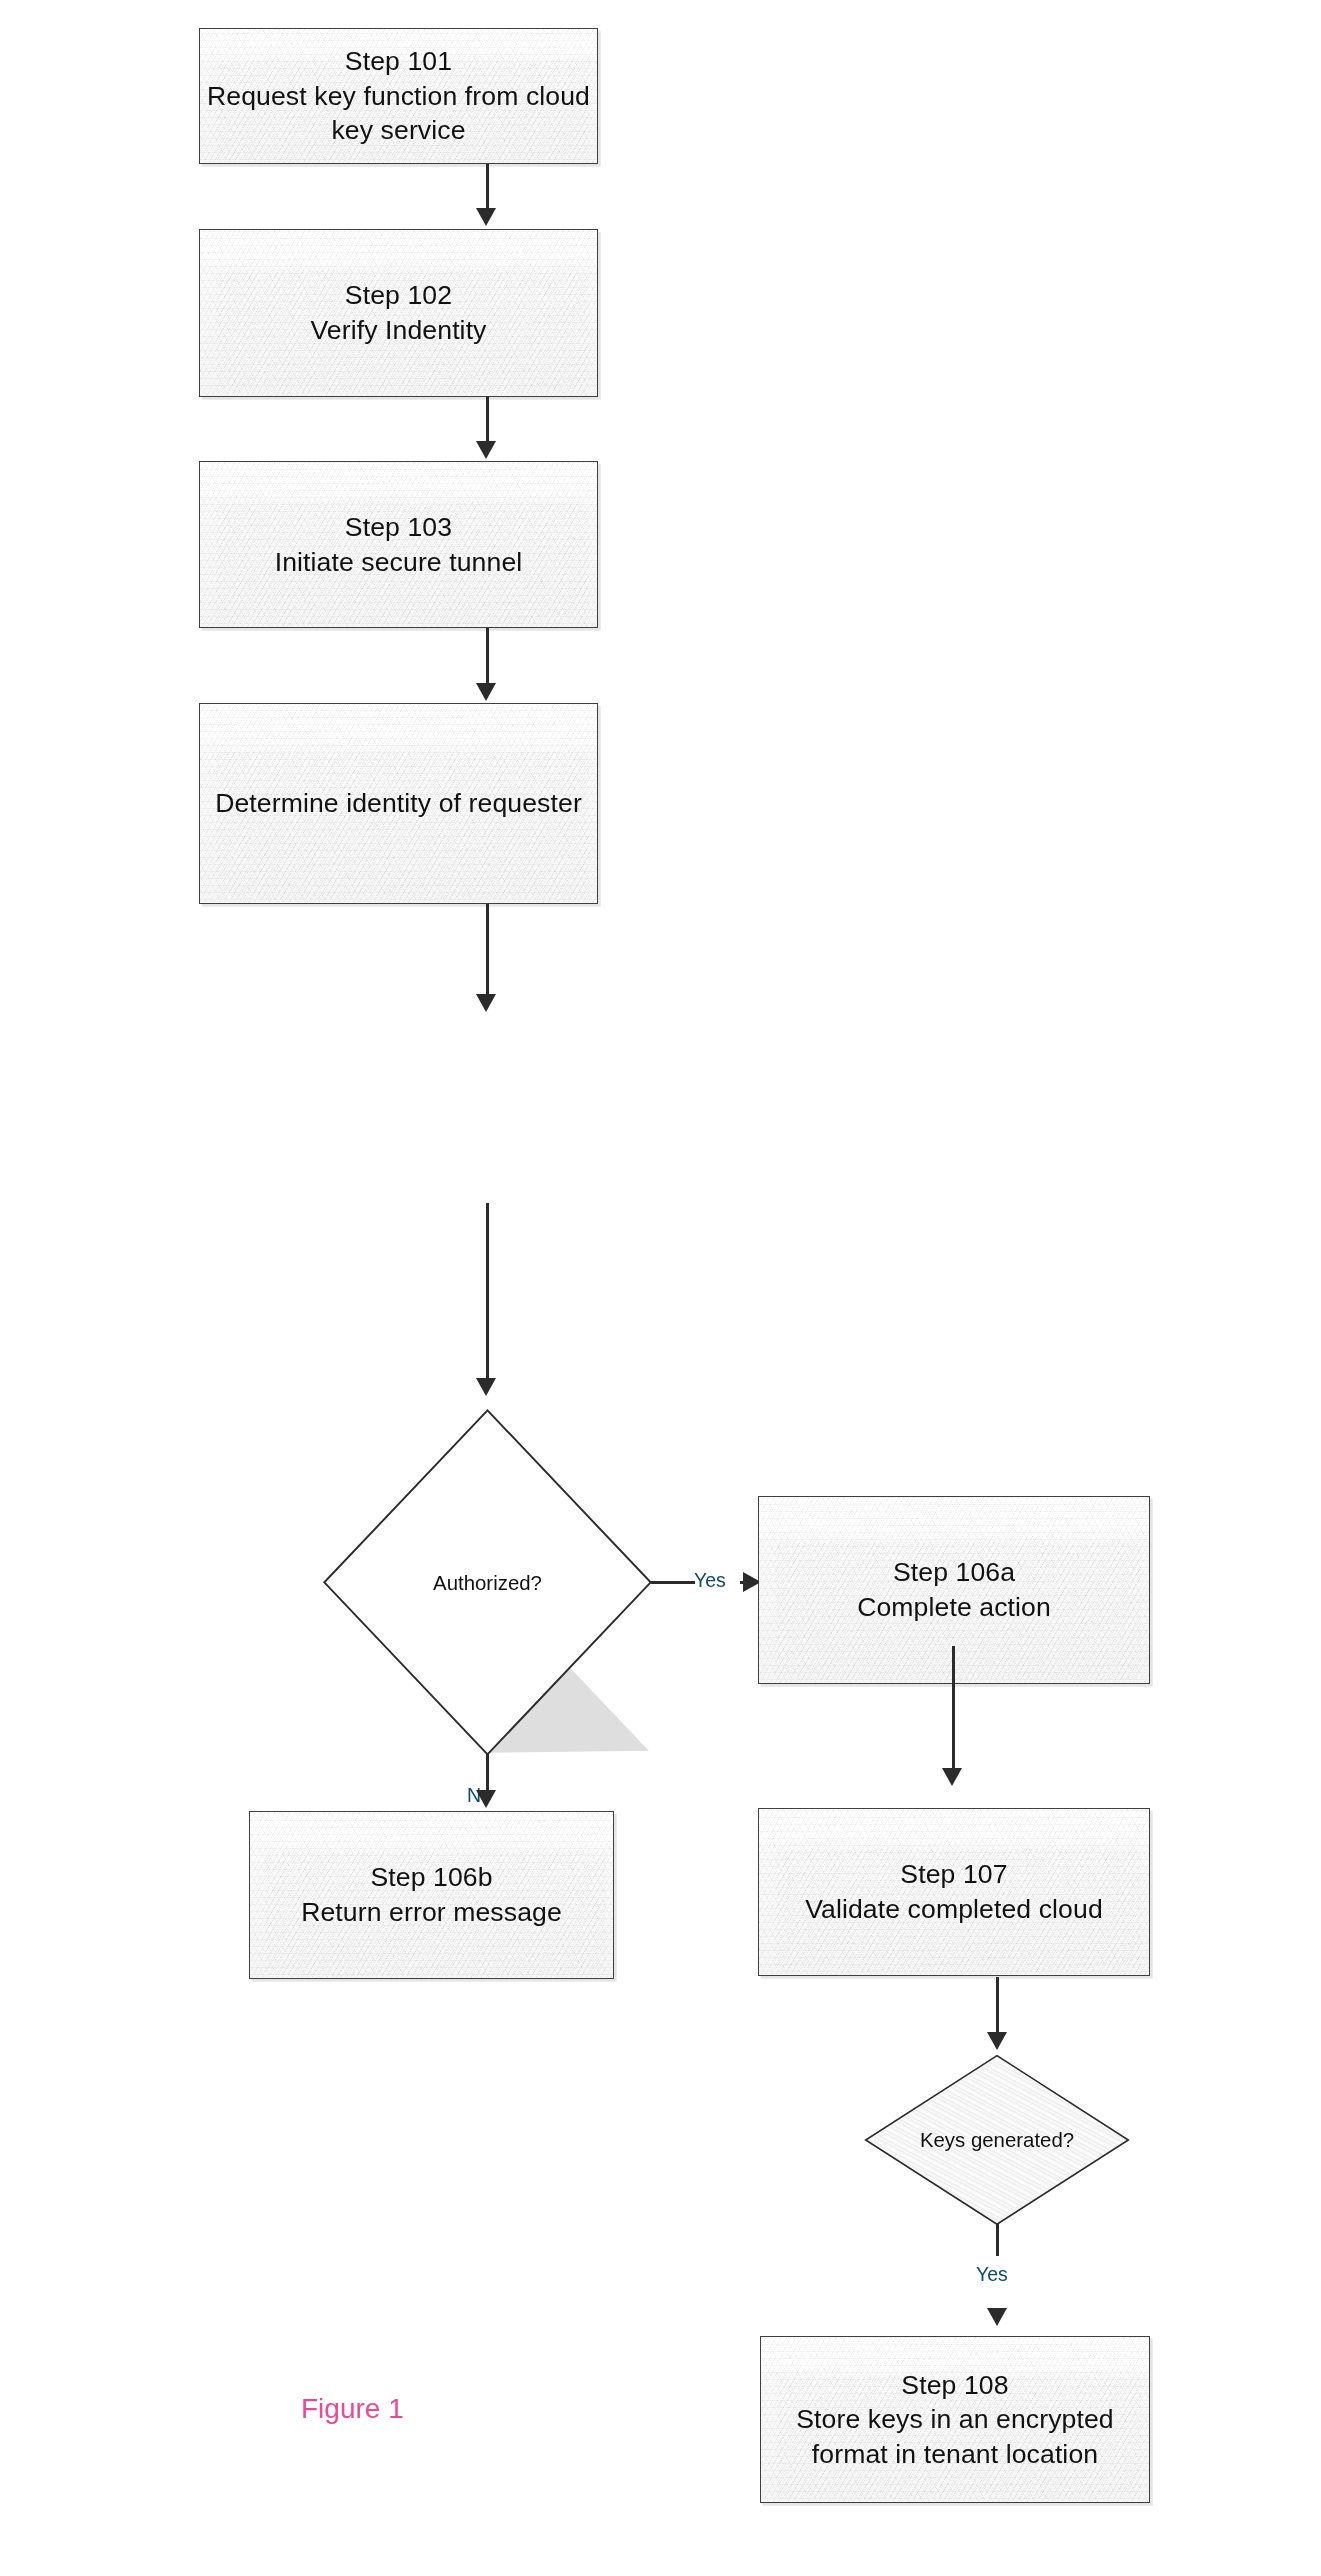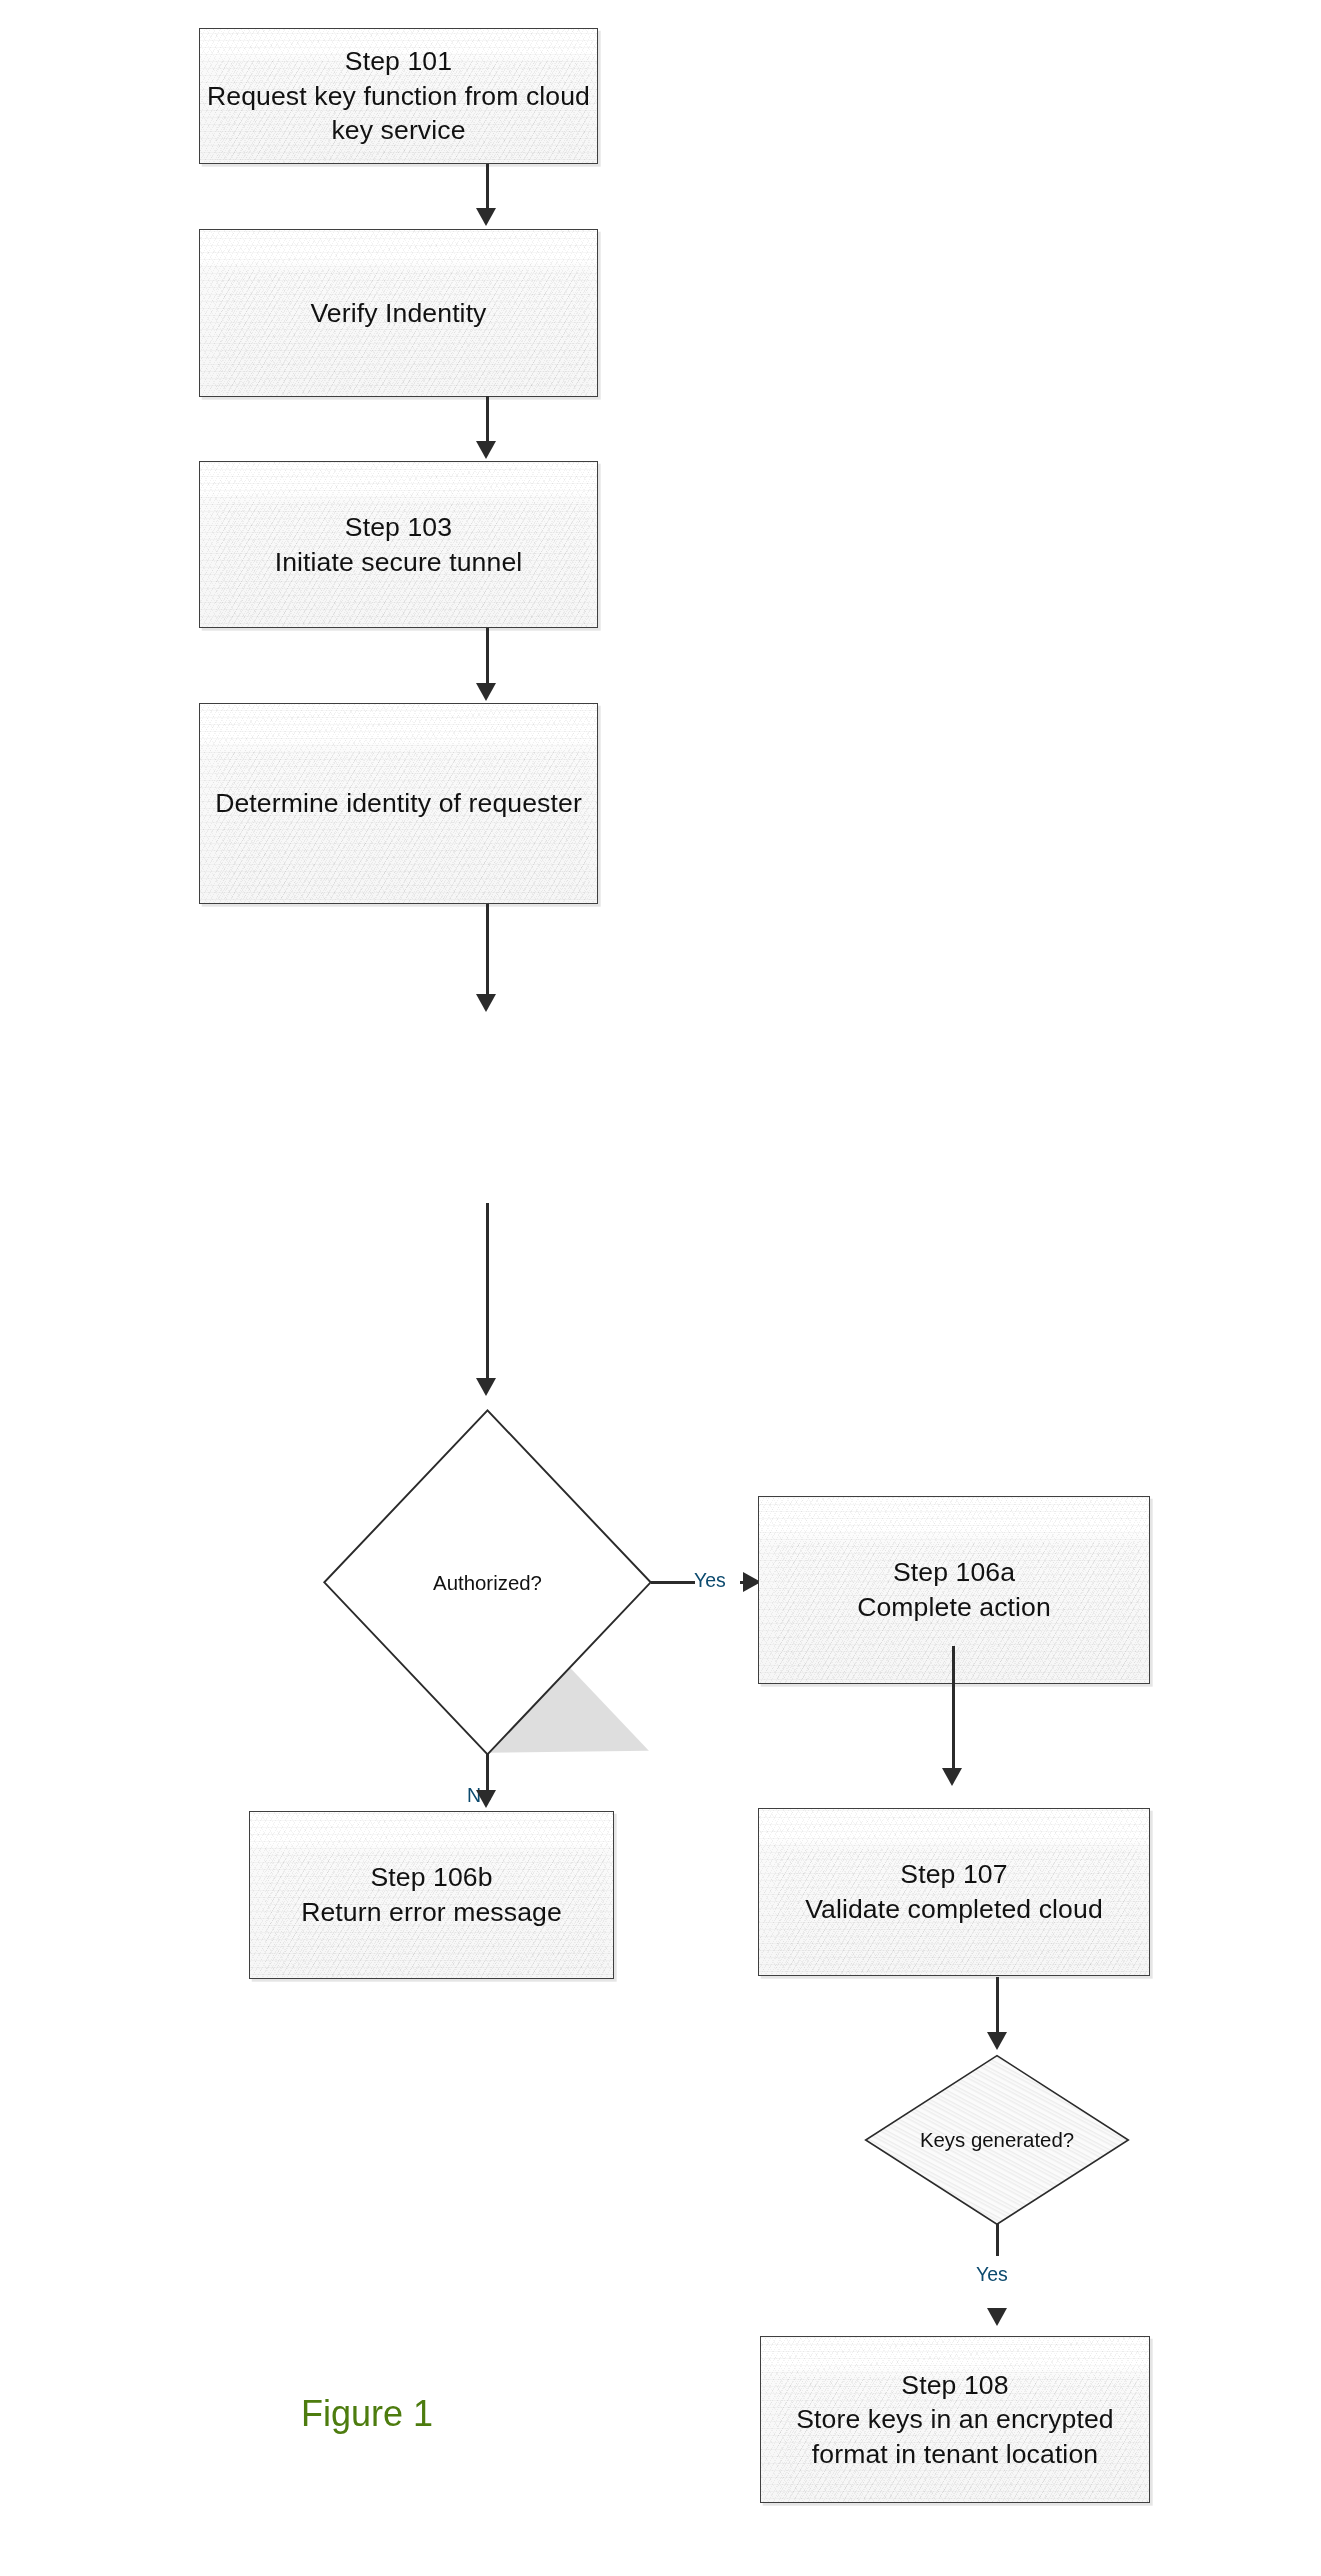--- a/index.html
+++ b/index.html
@@ -108,40 +108,41 @@
 
   .edgelabel {
     position: absolute;
     font-size: 19.5px;
     color: #0c4a6e;
     white-space: nowrap;
   }
 
   .figcaption {
     position: absolute;
-    font-size: 36px;
-    color: #4d7c0f;
+    font-size: 28px;
+    color: #ec4899;
     white-space: nowrap;
   }
 </style>
 </head>
 <body>
 
 <div id="canvas">
 
   <div class="node" style="left:199px; top:28px; width:399px; height:136px;">
     <span class="line">Step 101</span>
     <span class="line">Request key function from cloud</span>
     <span class="line">key service</span>
   </div>
 
   <div class="vline" style="left:486px; top:164px; height:46px;"></div>
   <div class="arrowdown" style="left:476px; top:208px;"></div>
 
   <div class="node" style="left:199px; top:229px; width:399px; height:168px;">
+    <span class="line">Step 102</span>
     <span class="line">Verify Indentity</span>
   </div>
 
   <div class="vline" style="left:486px; top:396px; height:48px;"></div>
   <div class="arrowdown" style="left:476px; top:441px;"></div>
 
   <div class="node" style="left:199px; top:461px; width:399px; height:167px;">
     <span class="line">Step 103</span>
     <span class="line">Initiate secure tunnel</span>
   </div>

